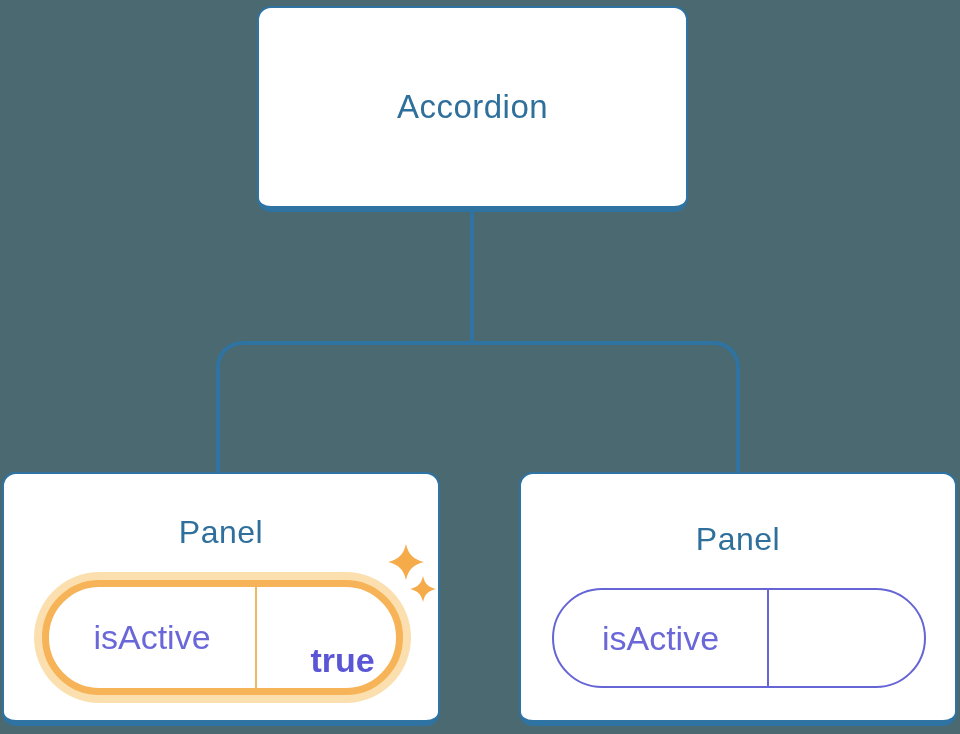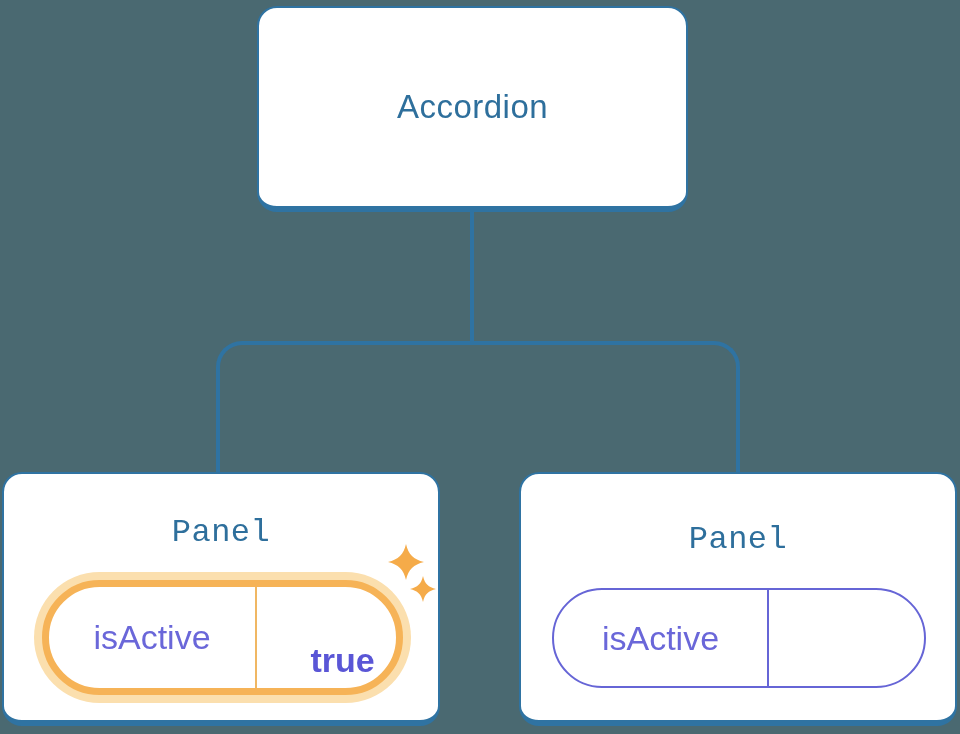--- a/index.html
+++ b/index.html
@@ -10,21 +10,21 @@
     position: relative;
     overflow: hidden;
   }
 
   
   .node {
     position: absolute;
     background: #ffffff;
     border: 2px solid #2f73a2;
     border-bottom-width: 6px;
-    border-radius: 20px;
+    border-radius: 14px;
     box-sizing: border-box;
   }
   #accordion-node {
     left: 257px; top: 6px; width: 431px; height: 206px;
     display: flex; align-items: center; justify-content: center;
   }
   .node-title {
     color: #2e6f9c;
     font-size: 33px;
     font-weight: 500;
@@ -52,21 +52,20 @@
   #panel-node-left  { left: 2px;   top: 472px; width: 438px; height: 254px; }
   #panel-node-right { left: 519px; top: 472px; width: 438px; height: 254px; }
   .panel-title {
     position: absolute;
     left: 0; width: 100%;
     text-align: center;
     color: #2e6f9c;
     font-size: 32px;
     font-weight: 500;
     letter-spacing: 0.5px;
-    font-family: Liberation Mono, monospace;
   }
   #panel-node-left  .panel-title { top: 40px; }
   #panel-node-right .panel-title { top: 47px; }
 
   
   .state-pill {
     position: absolute;
     display: flex;
     box-sizing: border-box;
     background: #ffffff;

